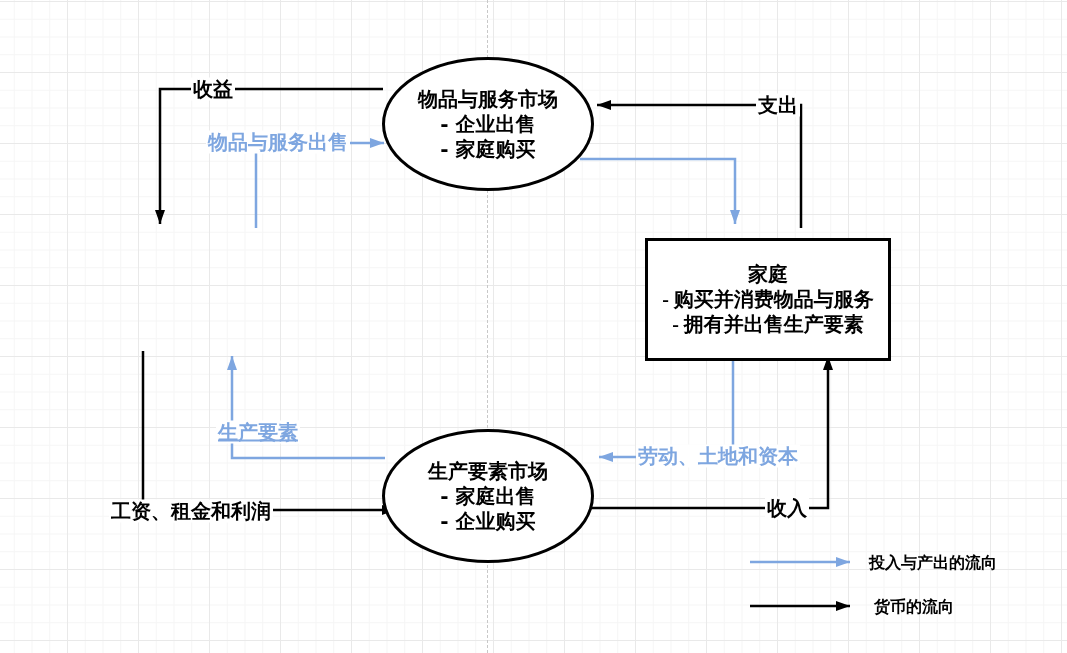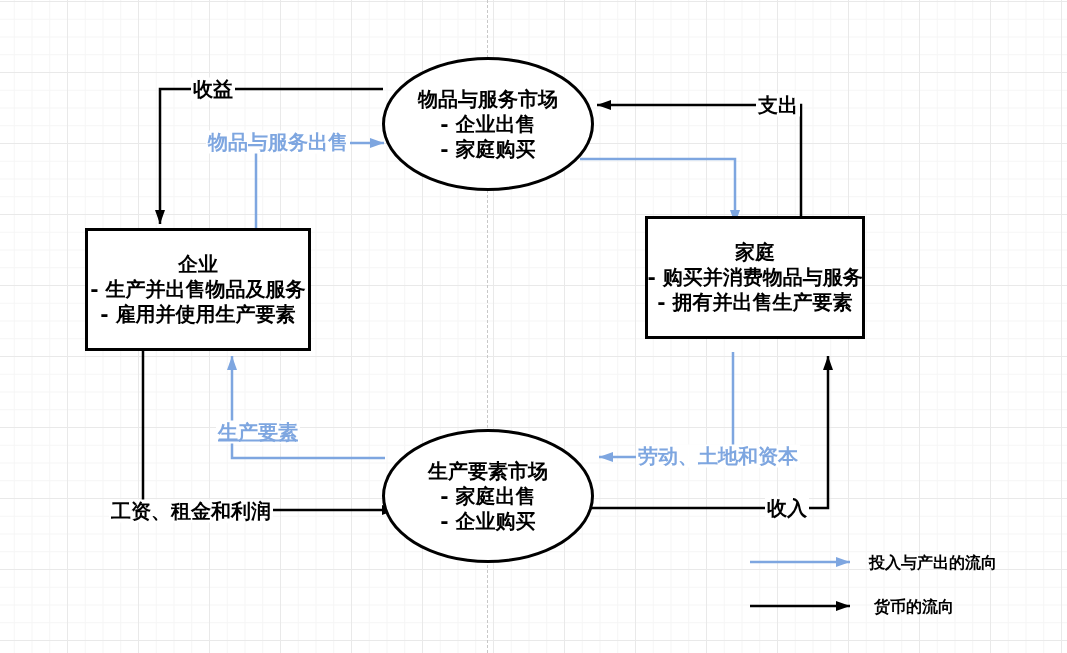--- a/index.html
+++ b/index.html
@@ -85,27 +85,22 @@
     <path class="flow-line" marker-end="url(#fhead)" d="M750,562 L850,562"></path>
     <path class="money-line" marker-end="url(#mhead)" d="M750,606 L850,606"></path>
   </svg>
 
   <div class="node ellipse" style="left:382px;top:57px;width:212px;height:134px;">
     <div class="nline">物品与服务市场</div>
     <div class="nline">- 企业出售</div>
     <div class="nline">- 家庭购买</div>
   </div>
 
-  <div class="node" style="left:85px;top:228px;width:226px;height:123px;">
-    <div class="nline">企业</div>
-    <div class="nline">- 生产并出售物品及服务</div>
-    <div class="nline">- 雇用并使用生产要素</div>
-  </div>
 
-  <div class="node" style="left:645px;top:216px;width:220px;height:123px;">
+  <div class="node" style="left:645px;top:238px;width:246px;height:123px;font-family:Liberation Serif, serif;">
     <div class="nline">家庭</div>
     <div class="nline">- 购买并消费物品与服务</div>
     <div class="nline">- 拥有并出售生产要素</div>
   </div>
 
   <div class="node ellipse" style="left:382px;top:429px;width:212px;height:134px;">
     <div class="nline">生产要素市场</div>
     <div class="nline">- 家庭出售</div>
     <div class="nline">- 企业购买</div>
   </div>

